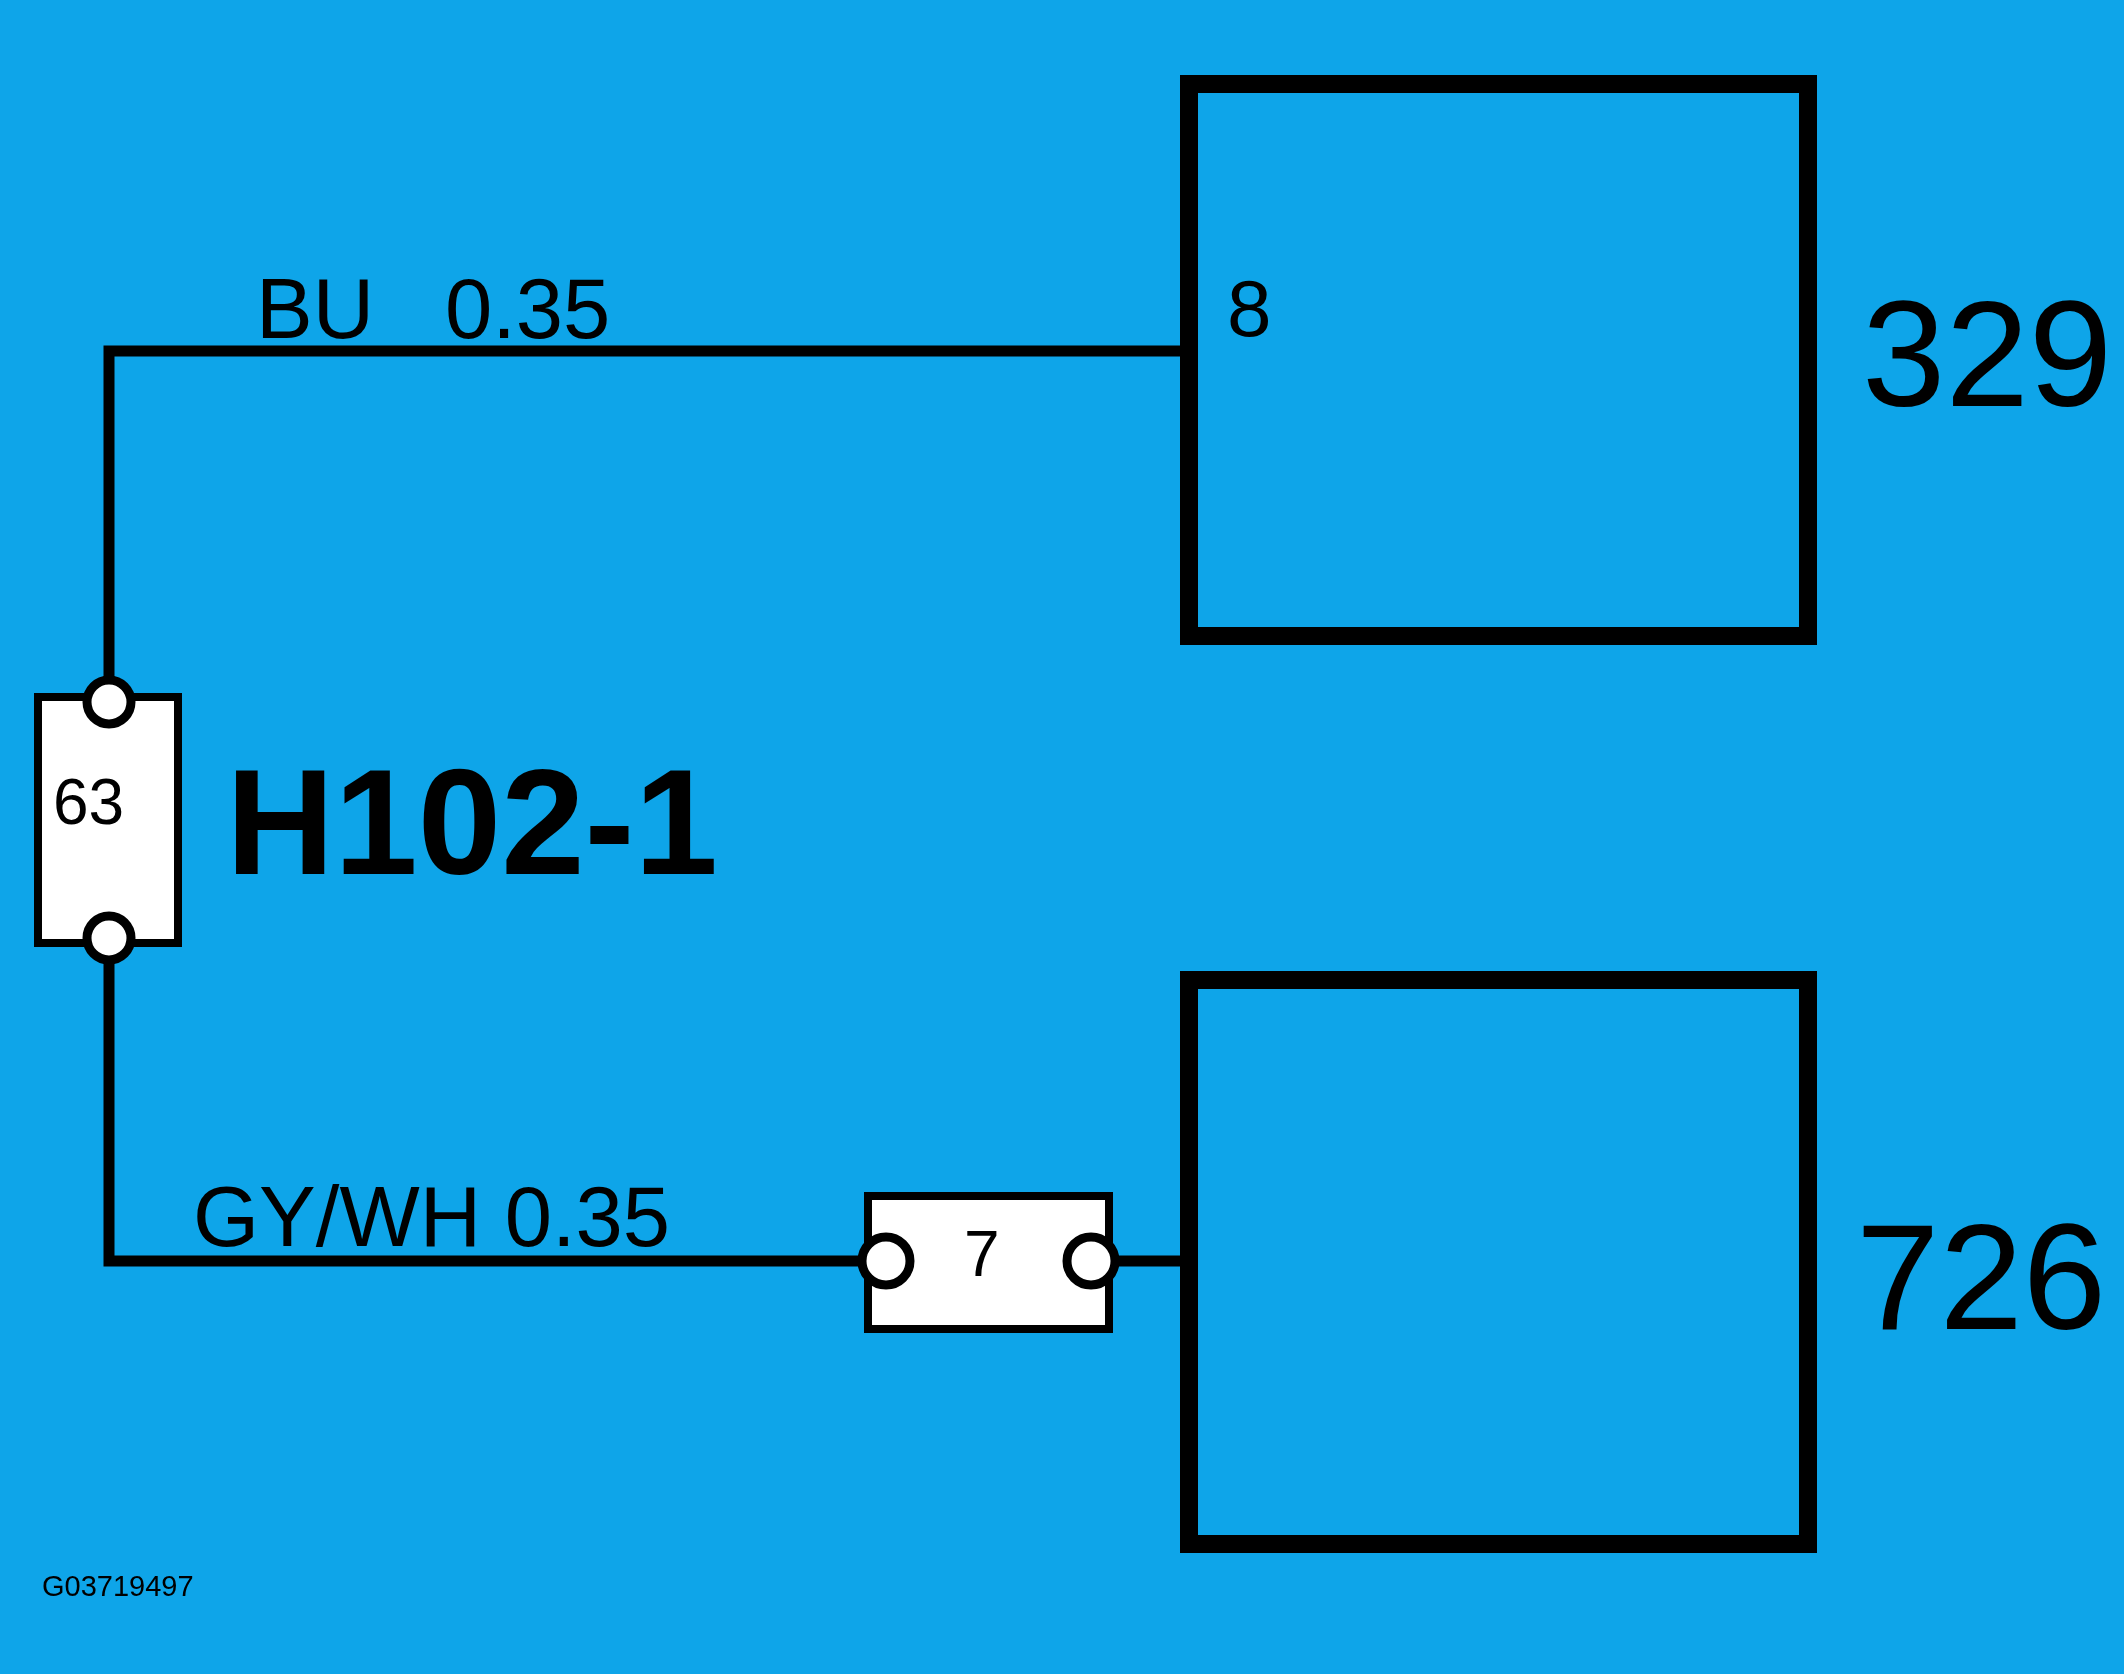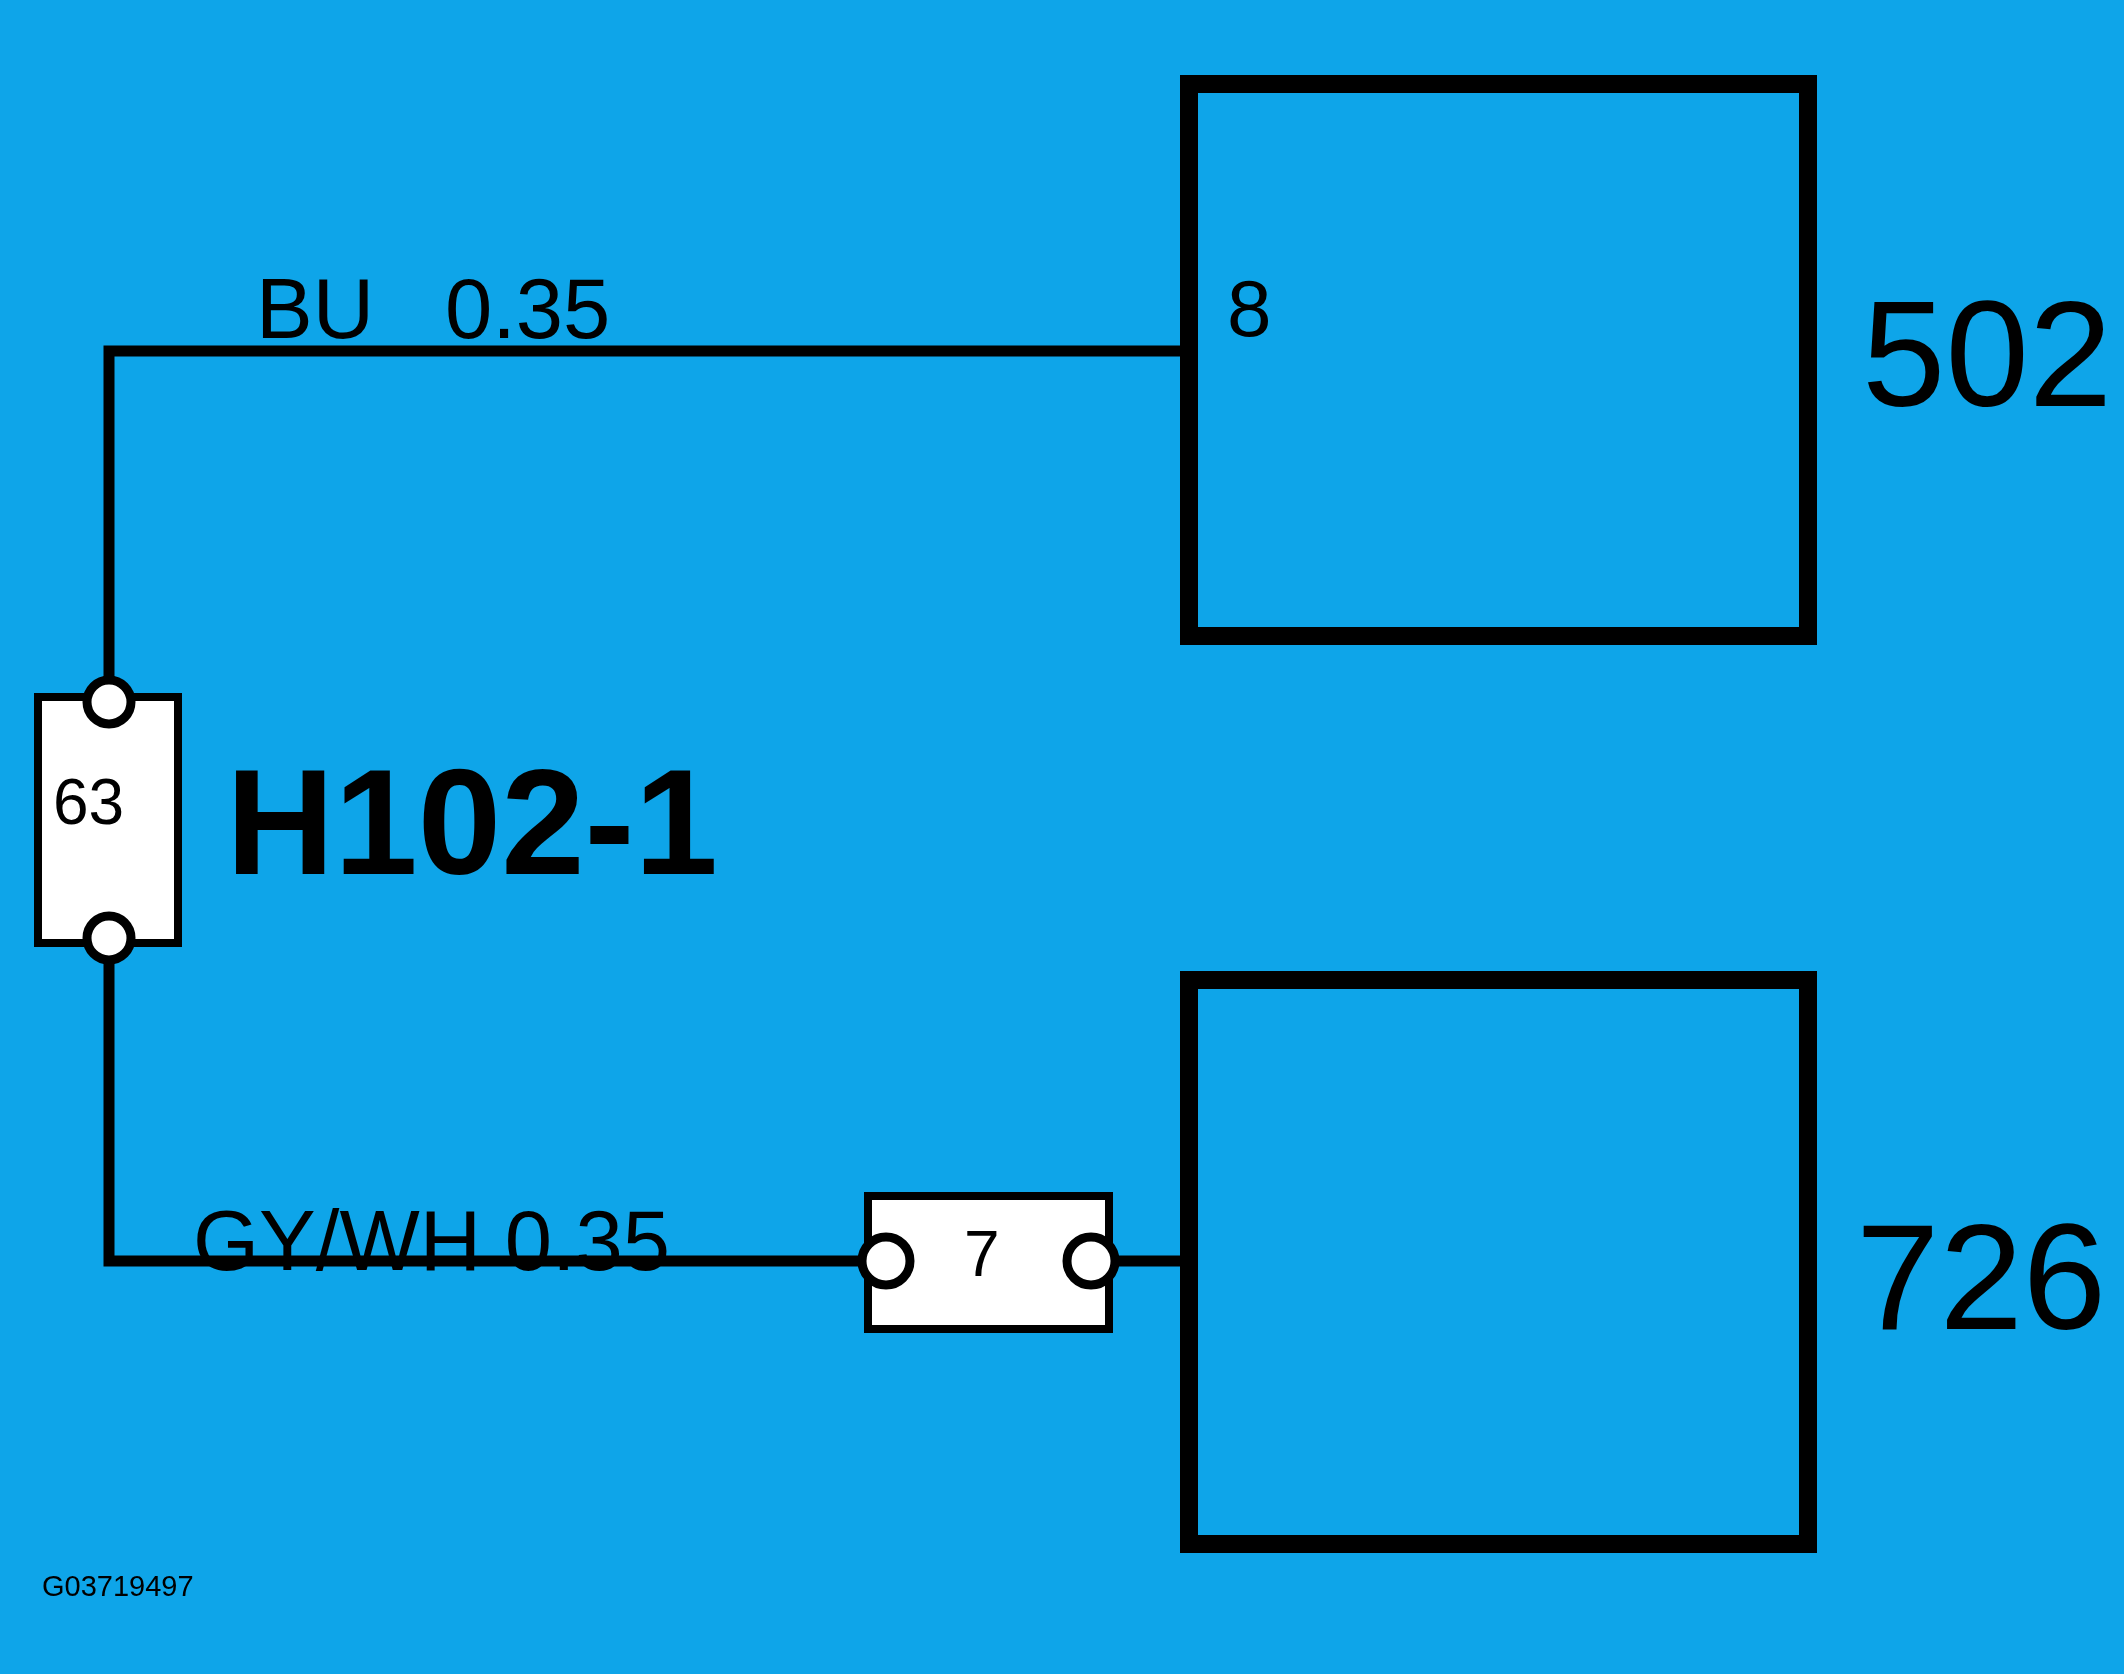--- a/index.html
+++ b/index.html
@@ -46,21 +46,21 @@
     font-size: 64px;
   }
   .pin-number-small {
     font-size: 80px;
   }
   .drawing-id {
     font-size: 29px;
   }
   
   #label-bu      { left: 256px;  top: 266px; }
-  #label-gywh    { left: 193px;  top: 1174px; margin-top: 24px; }
+  #label-gywh    { left: 193px;  top: 1174px; }
   #label-h102    { left: 226px;  top: 747px; }
   #label-502     { left: 1862px; top: 279px; }
   #label-726     { left: 1856px; top: 1202px; }
   #pin-8         { left: 1227px; top: 269px; }
   #pin-63        { left: 53px;   top: 770px; }
   #pin-7         { left: 964px;  top: 1222px; }
   #drawing-id    { left: 42px;   top: 1572px; }
 </style>
 </head>
 <body>
@@ -95,19 +95,19 @@
   <div class="txt wire-label" id="label-gywh">GY/WH 0.35</div>
 
   <div class="txt connector-name" id="label-h102">H102-1</div>
 
   <div class="txt pin-number-big" id="pin-63">63</div>
 
   <div class="txt pin-number-big" id="pin-7">7</div>
 
   <div class="txt pin-number-small" id="pin-8">8</div>
 
-  <div class="txt module-number" id="label-502">502</div>
+  <div class="txt module-number" id="label-502">329</div>
 
   <div class="txt module-number" id="label-726">726</div>
 
   <div class="txt drawing-id" id="drawing-id">G03719497</div>
 
 </div>
 
 </body></html>

